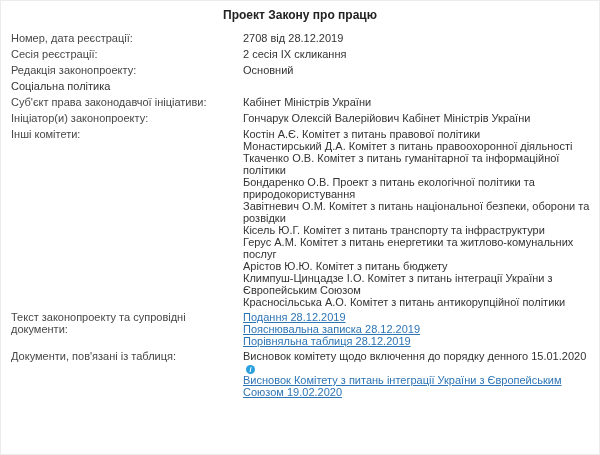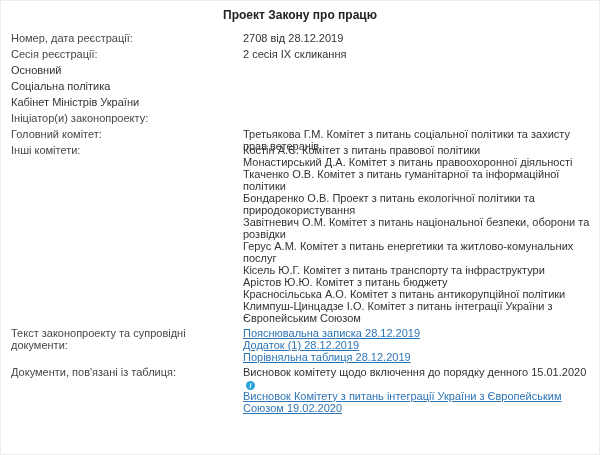--- a/index.html
+++ b/index.html
@@ -45,61 +45,60 @@
       <div class="d-value">2708 від 28.12.2019</div>
     </div>
 
     <div class="d-row single">
       <div class="d-label">Сесія реєстрації:</div>
       <div class="d-value">2 сесія IX скликання</div>
     </div>
 
 
     <div class="d-row single">
+      <div class="d-label">Редакція законопроекту:</div>
       <div class="d-value">Основний</div>
     </div>
 
     <div class="d-row single">
       <div class="d-value">Соціальна політика</div>
     </div>
 
     <div class="d-row single">
+      <div class="d-label">Суб'єкт права законодавчої ініціативи:</div>
       <div class="d-value">Кабінет Міністрів України</div>
     </div>
 
     <div class="d-row single">
       <div class="d-label">Ініціатор(и) законопроекту:</div>
+      <div class="d-value">Гончарук Олексій Валерійович Кабінет Міністрів України</div>
     </div>
 
-    <div class="d-row single">
-      <div class="d-label">Головний комітет:</div>
-      <div class="d-value">Третьякова Г.М. Комітет з питань соціальної політики та захисту прав ветеранів</div>
-    </div>
 
     <div class="d-row">
       <div class="d-label">Інші комітети:</div>
       <div class="d-value">
         <div class="list-line">Костін А.Є. Комітет з питань правової політики</div>
         <div class="list-line">Монастирський Д.А. Комітет з питань правоохоронної діяльності</div>
         <div class="list-line">Ткаченко О.В. Комітет з питань гуманітарної та інформаційної політики</div>
         <div class="list-line">Бондаренко О.В. Проект з питань екологічної політики та природокористування</div>
         <div class="list-line">Завітневич О.М. Комітет з питань національної безпеки, оборони та розвідки</div>
+        <div class="list-line">Кісель Ю.Г. Комітет з питань транспорту та інфраструктури</div>
         <div class="list-line">Герус А.М. Комітет з питань енергетики та житлово-комунальних послуг</div>
-        <div class="list-line">Кісель Ю.Г. Комітет з питань транспорту та інфраструктури</div>
         <div class="list-line">Арістов Ю.Ю. Комітет з питань бюджету</div>
+        <div class="list-line">Климпуш-Цинцадзе І.О. Комітет з питань інтеграції України з Європейським Союзом</div>
         <div class="list-line">Красносільська А.О. Комітет з питань антикорупційної політики</div>
-        <div class="list-line">Климпуш-Цинцадзе І.О. Комітет з питань інтеграції України з Європейським Союзом</div>
       </div>
     </div>
 
     <div class="d-row">
       <div class="d-label">Текст законопроекту та супровідні документи:</div>
       <div class="d-value">
+        <div class="doc-line"><a class="lnk">Подання 28.12.2019</a></div>
         <div class="doc-line"><a class="lnk">Пояснювальна записка 28.12.2019</a></div>
-        <div class="doc-line"><a class="lnk">Додаток (1) 28.12.2019</a></div>
         <div class="doc-line"><a class="lnk">Порівняльна таблиця 28.12.2019</a></div>
       </div>
     </div>
 
     <div class="d-row">
       <div class="d-label">Документи, пов'язані із таблиця:</div>
       <div class="d-value">
         <div class="doc-line"><span>Висновок комітету щодо включення до порядку денного 15.01.2020</span><span class="info-icon">i</span></div>
         <div class="doc-line"><a class="lnk">Висновок Комітету з питань інтеграції України з Європейським Союзом 19.02.2020</a></div>
       </div>

